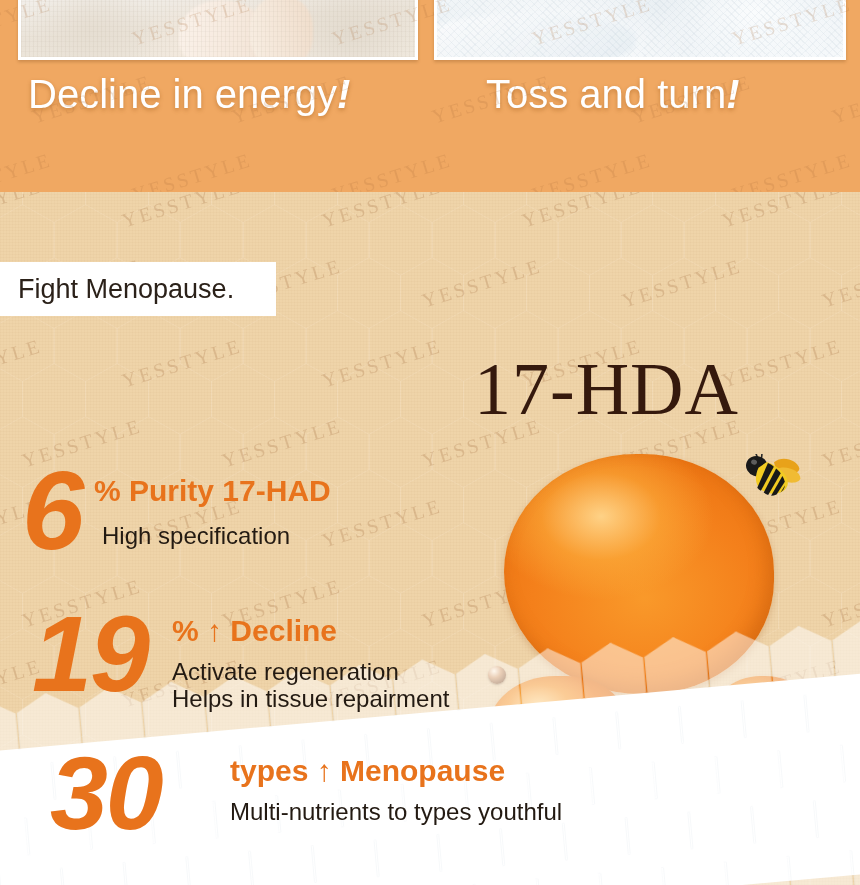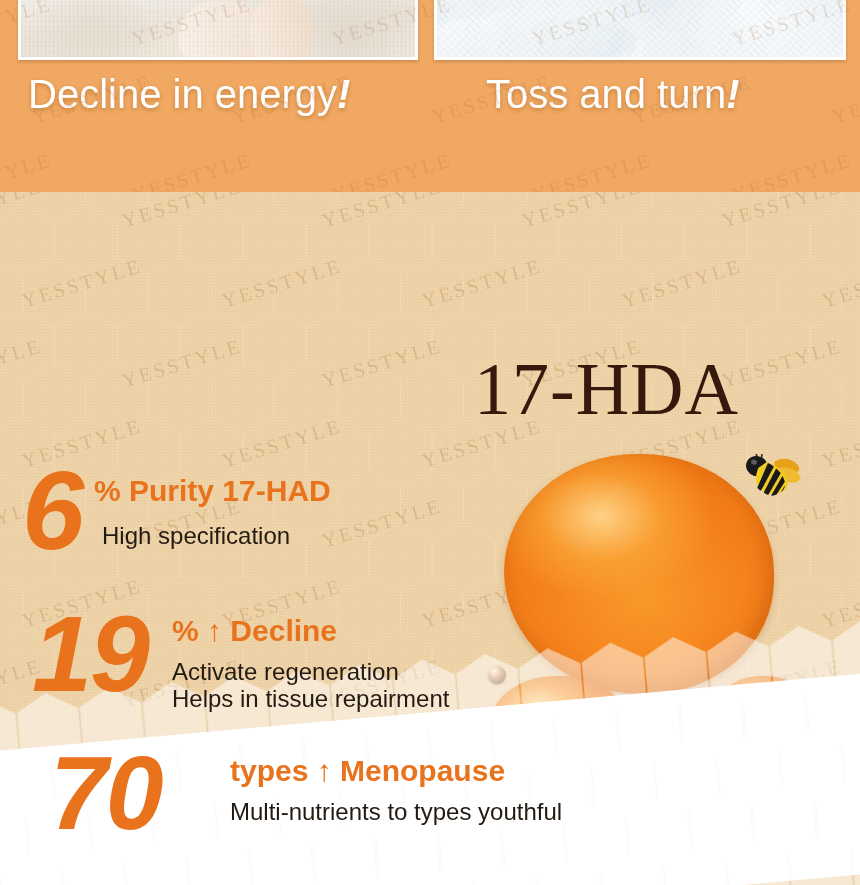--- a/index.html
+++ b/index.html
@@ -612,20 +612,23 @@
         <div style="position: absolute; width: 62px; height: 70px; left: 535.5px; top: 159px; clip-path: polygon(50% 0%, 100% 25%, 100% 75%, 50% 100%, 0% 75%, 0% 25%); background: rgb(255, 255, 255); box-shadow: rgb(238, 242, 245) 0px 0px 0px 1px inset;"></div>
         <div style="position: absolute; width: 62px; height: 70px; left: 598.5px; top: 159px; clip-path: polygon(50% 0%, 100% 25%, 100% 75%, 50% 100%, 0% 75%, 0% 25%); background: rgb(255, 255, 255); box-shadow: rgb(238, 242, 245) 0px 0px 0px 1px inset;"></div>
         <div style="position: absolute; width: 62px; height: 70px; left: 661.5px; top: 159px; clip-path: polygon(50% 0%, 100% 25%, 100% 75%, 50% 100%, 0% 75%, 0% 25%); background: rgb(255, 255, 255); box-shadow: rgb(238, 242, 245) 0px 0px 0px 1px inset;"></div>
         <div style="position: absolute; width: 62px; height: 70px; left: 724.5px; top: 159px; clip-path: polygon(50% 0%, 100% 25%, 100% 75%, 50% 100%, 0% 75%, 0% 25%); background: rgb(255, 255, 255); box-shadow: rgb(238, 242, 245) 0px 0px 0px 1px inset;"></div>
         <div style="position: absolute; width: 62px; height: 70px; left: 787.5px; top: 159px; clip-path: polygon(50% 0%, 100% 25%, 100% 75%, 50% 100%, 0% 75%, 0% 25%); background: rgb(255, 255, 255); box-shadow: rgb(238, 242, 245) 0px 0px 0px 1px inset;"></div>
         <div style="position: absolute; width: 62px; height: 70px; left: 850.5px; top: 159px; clip-path: polygon(50% 0%, 100% 25%, 100% 75%, 50% 100%, 0% 75%, 0% 25%); background: rgb(255, 255, 255); box-shadow: rgb(238, 242, 245) 0px 0px 0px 1px inset;"></div>
         <div style="position: absolute; width: 62px; height: 70px; left: 819px; top: 212px; clip-path: polygon(50% 0%, 100% 25%, 100% 75%, 50% 100%, 0% 75%, 0% 25%); background: rgb(255, 255, 255); box-shadow: rgb(238, 242, 245) 0px 0px 0px 1px inset;"></div>
       </div>
   </div>
 
+  <div class="title-box">
+    <span>Fight Menopause.</span>
+  </div>
 
   <div class="hda">17-HDA</div>
 
   <div class="stat" id="stat1">
     <div class="num">6</div>
     <div class="head">% Purity 17-HAD</div>
     <div class="sub">
       <div>High specification</div>
     </div>
   </div>
@@ -633,20 +636,20 @@
   <div class="stat" id="stat2">
     <div class="num">19</div>
     <div class="head">% ↑ Decline</div>
     <div class="sub">
       <div>Activate regeneration</div>
       <div>Helps in tissue repairment</div>
     </div>
   </div>
 
   <div class="stat" id="stat3">
-    <div class="num">70</div>
+    <div class="num">30</div>
     <div class="head">types ↑ Menopause</div>
     <div class="sub">
       <div>Multi-nutrients to types youthful</div>
     </div>
   </div>
 
 </div>
 
 </body></html>

